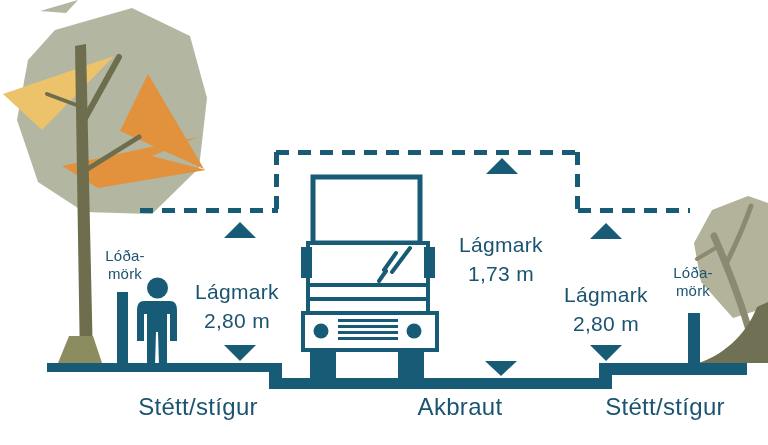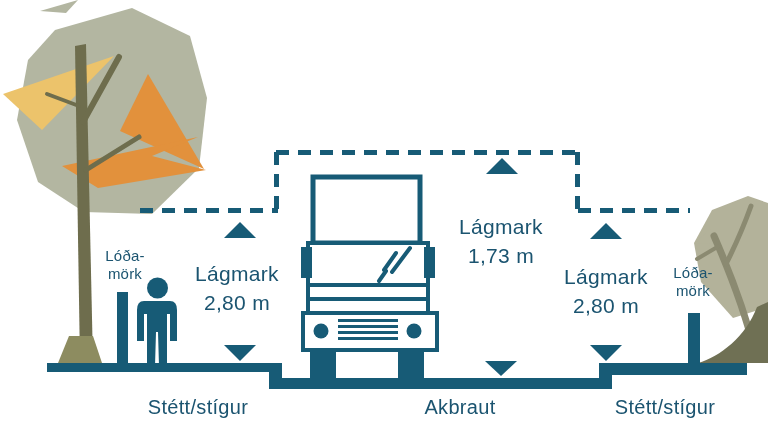--- a/index.html
+++ b/index.html
@@ -3,22 +3,22 @@
 <meta charset="utf-8">
 <style>
   html,body{margin:0;padding:0;background:#fff;}
   #stage{position:relative;width:768px;height:445px;background:var(--bg,#fff);overflow:hidden;
          font-family:"Liberation Sans",sans-serif;}
   #stage svg{position:absolute;left:0;top:0;}
   .lbl{position:absolute;transform:translateX(-50%);text-align:center;white-space:nowrap;
        color:var(--text,#1B5470);}
   .lbl span{display:block;}
   .sm{font-size:15px;line-height:17.5px;letter-spacing:.2px;}
-  .md{font-size:21px;line-height:29px;letter-spacing:.3px;}
-  .lg{font-size:20px;line-height:26px;letter-spacing:.3px;}
+  .md{font-size:21px;line-height:29px;letter-spacing:.3px;margin-top:18px;}
+  .lg{font-size:24px;line-height:26px;letter-spacing:.3px;}
   
   .f-teal{fill:var(--teal,#175B76);}
   .s-teal{stroke:var(--teal,#175B76);}
   .f-white{fill:#fff;}
   .f-canopy{fill:var(--canopy,#B3B6A1);}
   .f-yellow{fill:var(--yellow,#ECC36B);}
   .f-orange{fill:var(--orange,#E2913C);}
   .f-trunk{fill:var(--trunk-left,#6E6D4D);}
   .s-trunk{stroke:var(--trunk-left,#6E6D4D);}
   .f-base{fill:var(--trunk-base,#8D8C60);}

